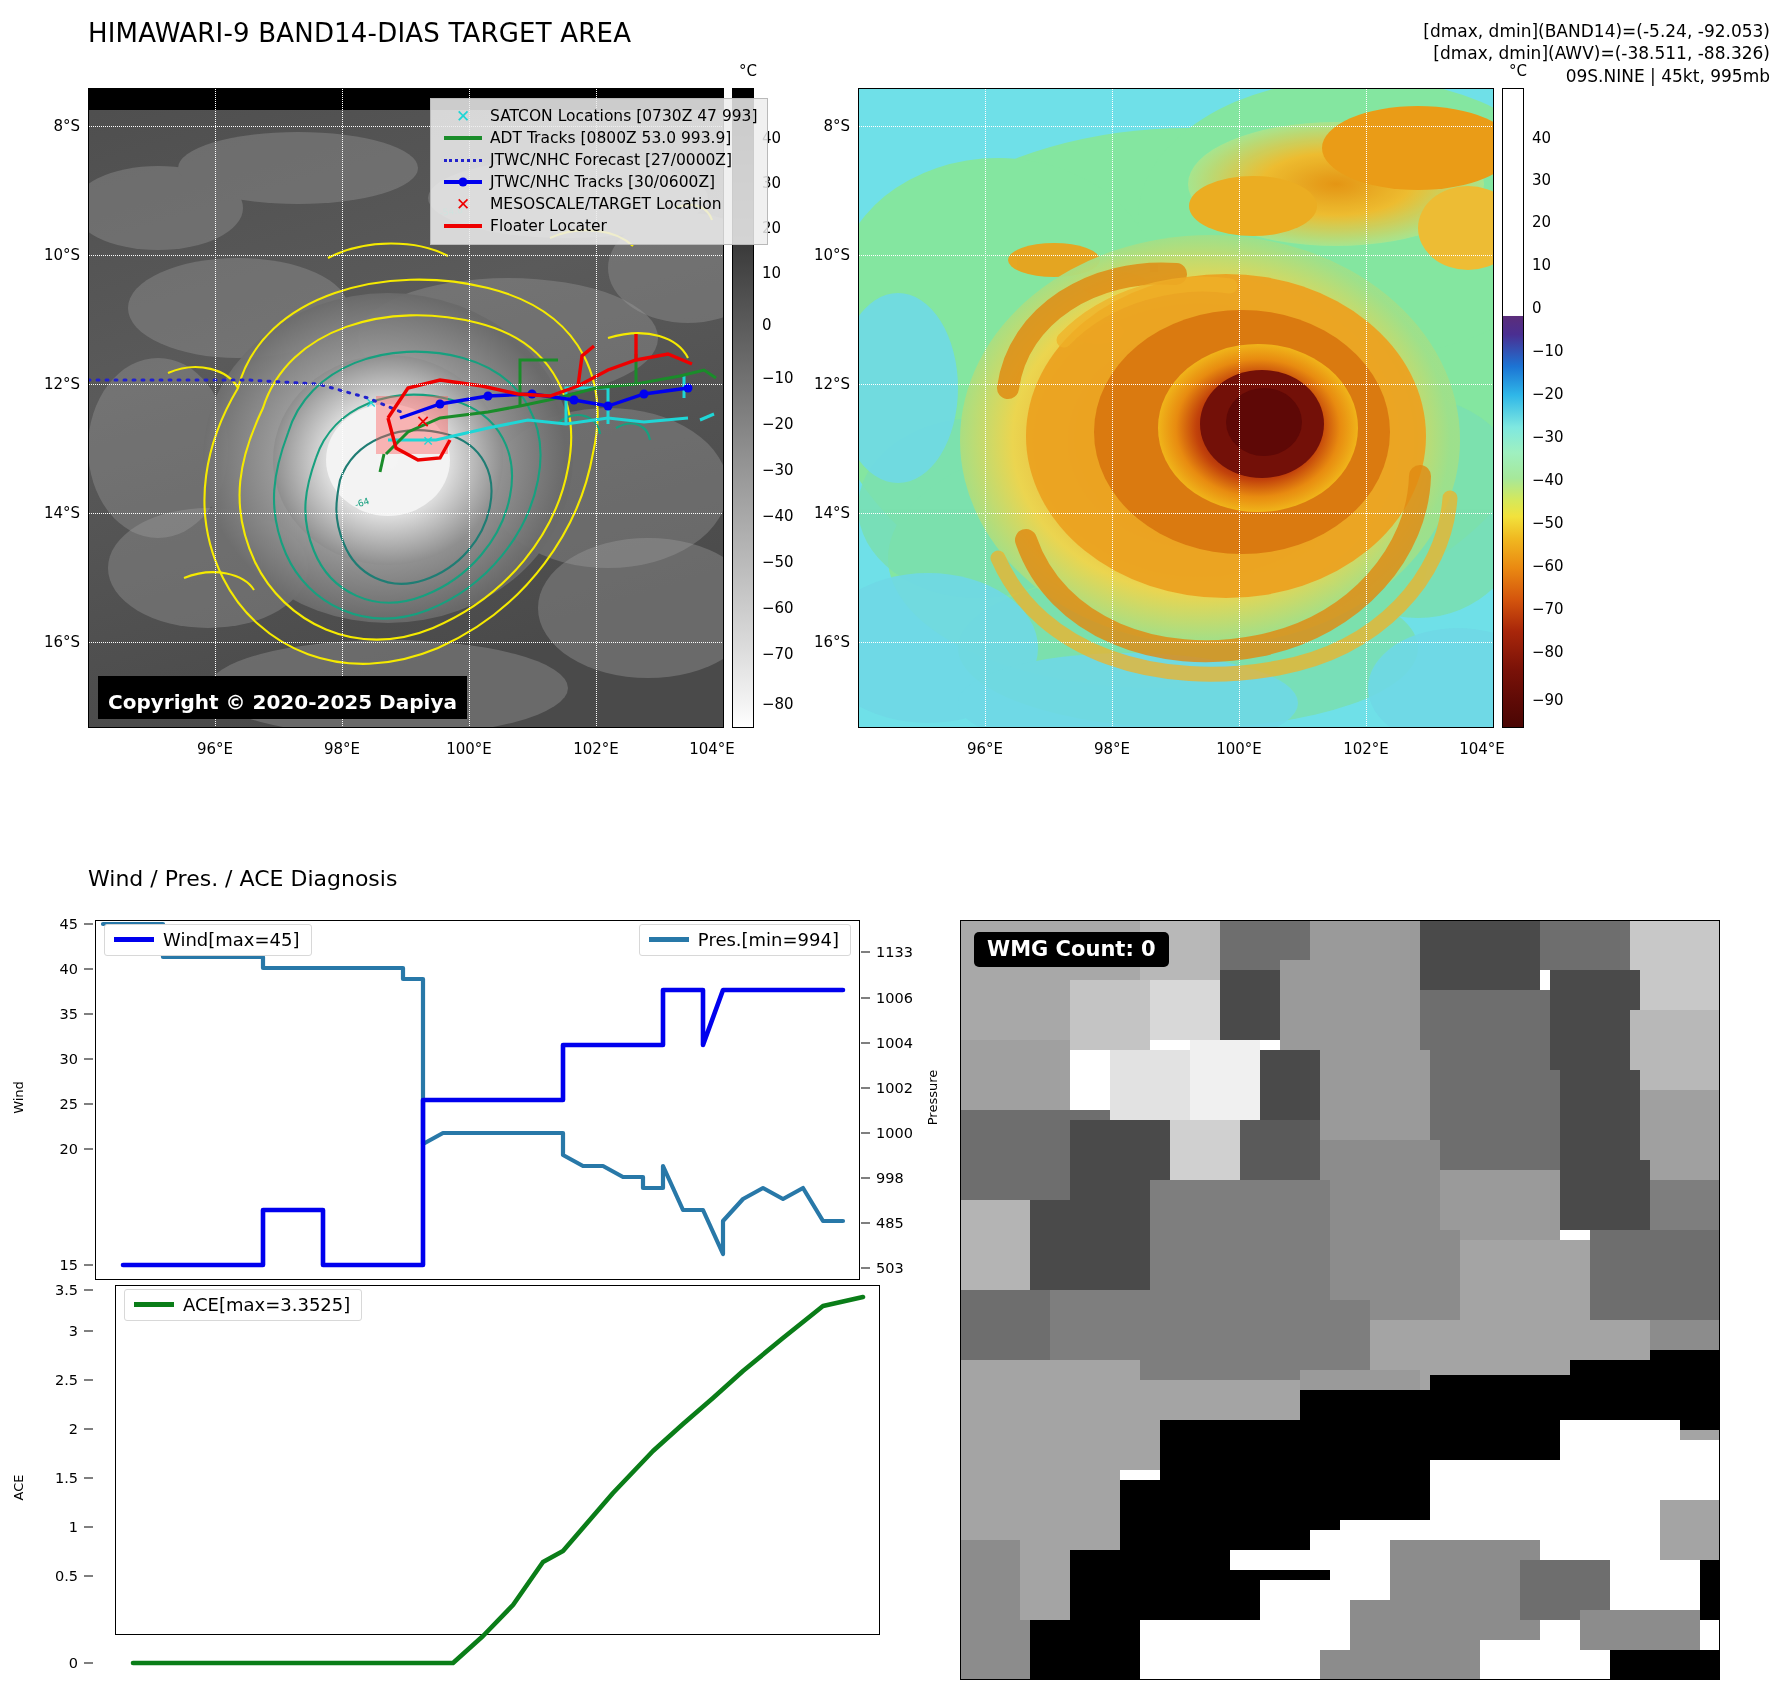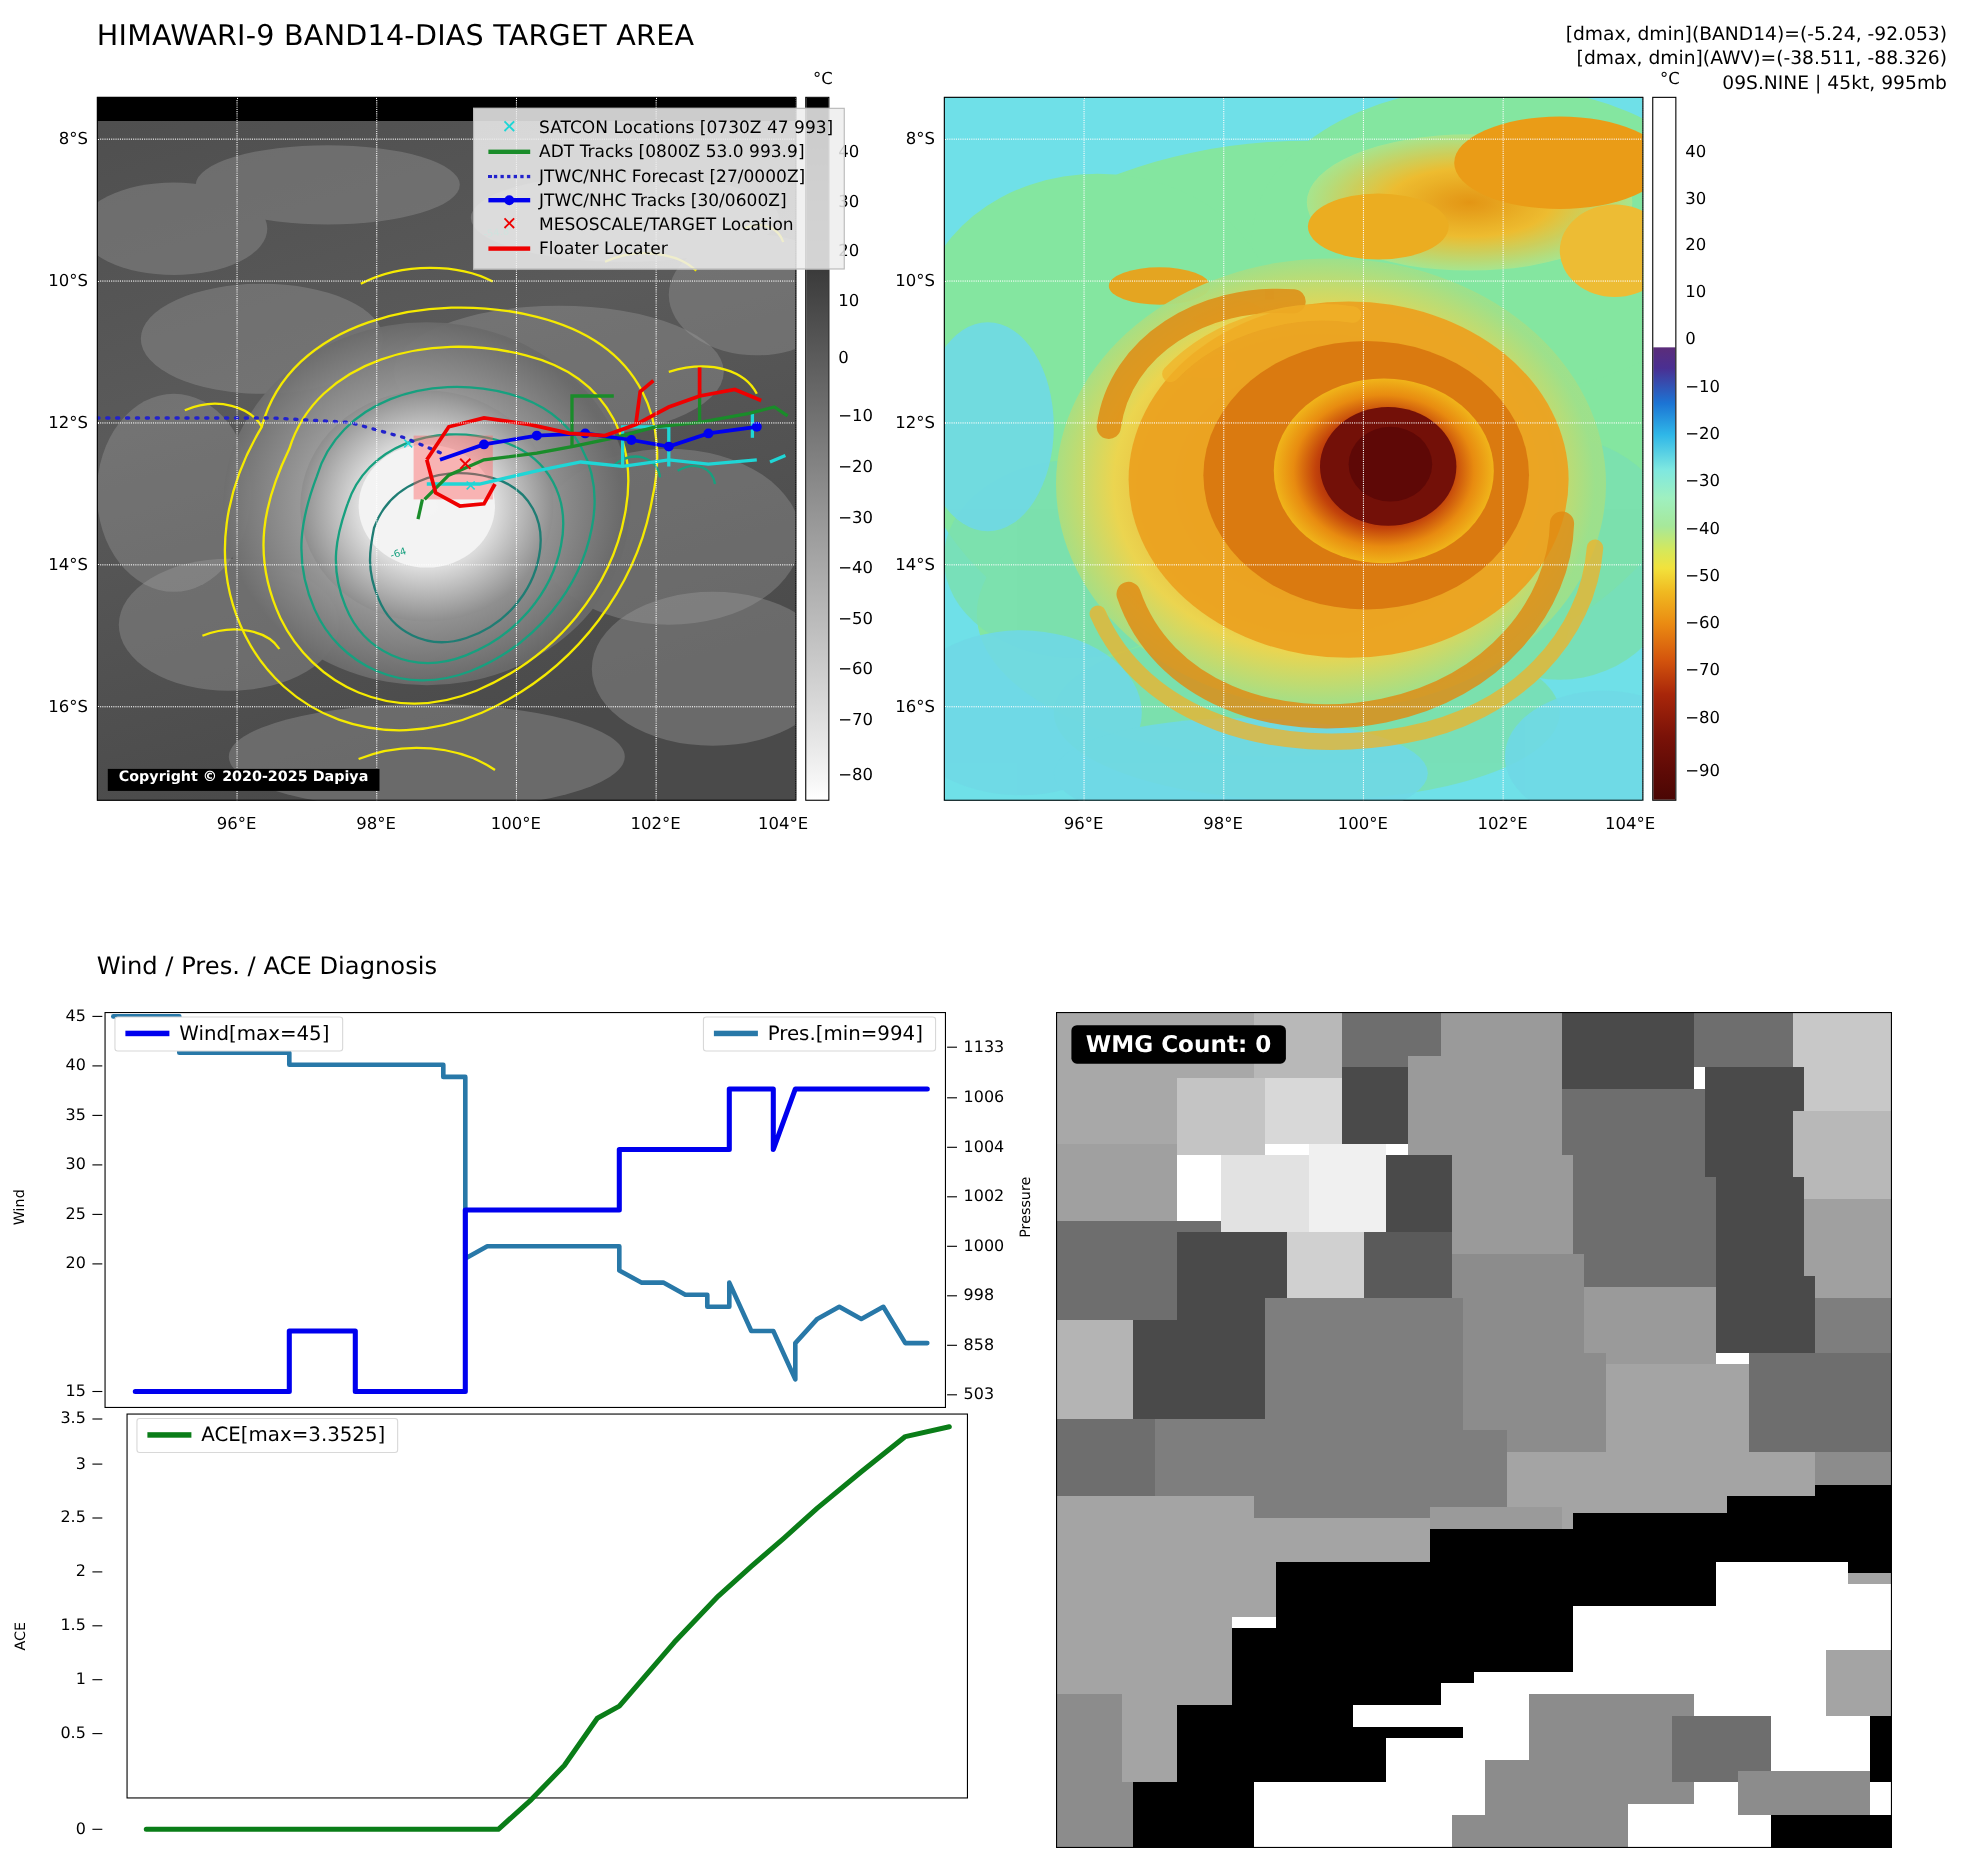--- a/index.html
+++ b/index.html
@@ -74,22 +74,22 @@
     content:''; position:absolute; left:50%; top:50%;
     width:9px; height:9px; border-radius:50%; background:#0000ee;
     transform: translate(-50%,-50%);
   }
   .lg-x { font-size: 17px; font-weight: 700; line-height: 1; }
 
   
   #copyright {
     position: absolute; left: 10px; bottom: 9px;
     background: #000; color: #fff;
-    font-size: 13px; font-weight: 700;
-    padding: 0 10px 5px 10px;
+    font-size: 20px; font-weight: 700;
+    padding: 14px 10px 5px 10px;
     z-index: 28; white-space: nowrap;
   }
 
   
   #wmg-badge {
     position: absolute; left: 14px; top: 12px;
     background: #000; color: #fff;
     font-size: 21px; font-weight: 700;
     padding: 5px 13px 6px 13px;
     border-radius: 5px;
@@ -516,21 +516,21 @@
   <div class="ytick-mark" style="left:861px; top:1133px"></div>
   <div class="ytick-mark" style="left:861px; top:1178px"></div>
   <div class="ytick-mark" style="left:861px; top:1223px"></div>
   <div class="ytick-mark" style="left:861px; top:1268px"></div>
   <div class="ytick" style="left:876px; top:952px;  width:54px; text-align:left;">1133</div>
   <div class="ytick" style="left:876px; top:998px;  width:54px; text-align:left;">1006</div>
   <div class="ytick" style="left:876px; top:1043px; width:54px; text-align:left;">1004</div>
   <div class="ytick" style="left:876px; top:1088px; width:54px; text-align:left;">1002</div>
   <div class="ytick" style="left:876px; top:1133px; width:54px; text-align:left;">1000</div>
   <div class="ytick" style="left:876px; top:1178px; width:54px; text-align:left;">998</div>
-  <div class="ytick" style="left:876px; top:1223px; width:54px; text-align:left;">858</div>
+  <div class="ytick" style="left:876px; top:1223px; width:54px; text-align:left;">485</div>
   <div class="ytick" style="left:876px; top:1268px; width:54px; text-align:left;">503</div>
 
   <div class="panel" id="ace-chart">
     <div class="chart-frame"></div>
     <svg width="765" height="395" viewBox="0 0 765 395" style="position:absolute;left:0;top:0">
 
       <polyline fill="none" stroke="#0a7d18" stroke-width="4.6" stroke-linejoin="round" stroke-linecap="round" points="18,378 48,378 88,378 128,378 168,378 208,378 248,378 288,378 328,378 338,378 368,351 398,320 428,277 448,266 498,208 538,166 568,139 598,113 628,86 668,53 708,21 748,12"></polyline>
     </svg>
     <div class="chart-legend" style="left:9px; top:4px;">
       <span class="swatch" style="background:#0a7d18"></span>

